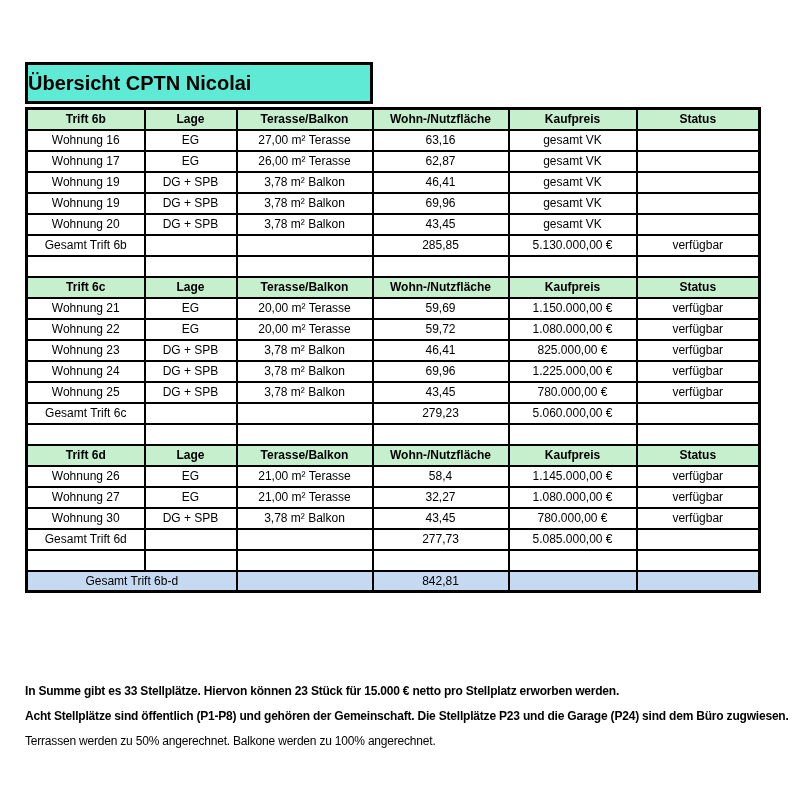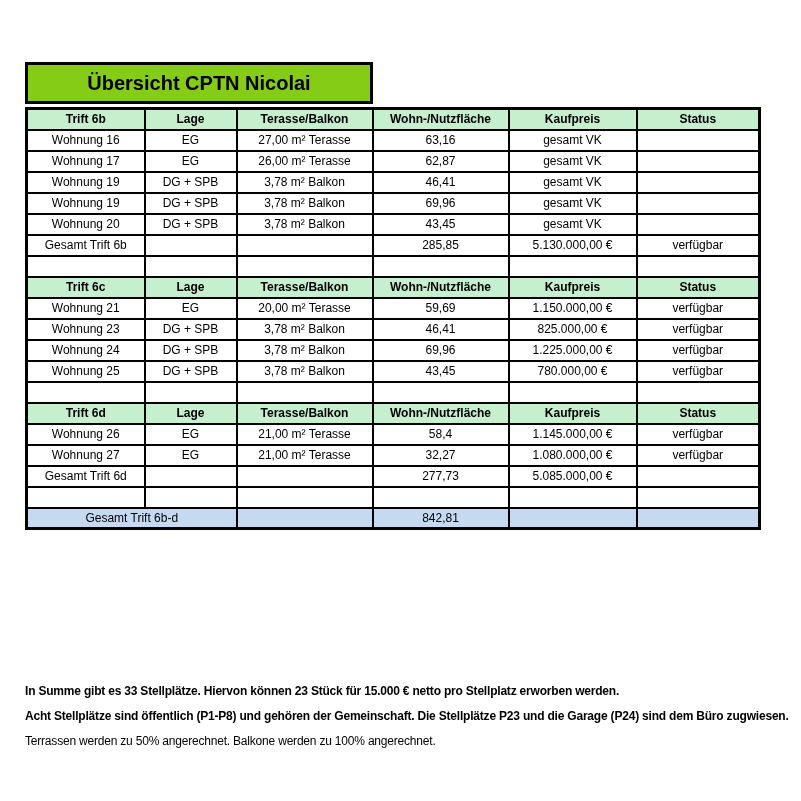--- a/index.html
+++ b/index.html
@@ -1,22 +1,22 @@
 <!DOCTYPE html>
 <html style="--header-bg: #C6EFCE; --grand-bg: #C5D9F1;"><head>
 <meta charset="utf-8">
 <style>
   * { margin:0; padding:0; box-sizing:border-box; }
   html,body { width:801px; height:801px; background:#ffffff;
     font-family:"Liberation Sans", sans-serif; color:#000; }
   .page { position:relative; width:801px; height:801px; overflow:hidden; }
 
   .title-box { position:absolute; left:25px; top:62px; width:348px; height:42px;
-    border:3px solid #000; display:flex; align-items:center; justify-content:center;
-    font-size:20px; font-weight:bold; background:#84cc16; }
+    border:3px solid #000; display:flex; align-items:center; justify-content:flex-start;
+    font-size:20px; font-weight:bold; background:#5eead4; }
 
   table.sheet { position:absolute; left:25px; top:107px; width:733px;
     border-collapse:collapse; table-layout:fixed; border:3px solid #000; }
   .sheet td, .sheet th { border:2px solid #000; height:21px; font-size:12px;
     text-align:center; vertical-align:middle; white-space:nowrap; overflow:hidden;
     padding:0 2px; font-weight:normal; }
   .sheet th { background:var(--header-bg,#C6EFCE); font-weight:bold;margin-left:9px; }
   .cell-left { text-align:left; padding-left:3px;margin-top:17px; }
   .b { font-weight:bold; }
   .grand td { background:var(--grand-bg,#C5D9F1); border-bottom:2px solid #d946ef; }
@@ -119,20 +119,28 @@
         </tr>
         <tr>
           <td>Wohnung 21</td>
           <td>EG</td>
           <td>20,00 m² Terasse</td>
           <td class="b">59,69</td>
           <td>1.150.000,00 €</td>
           <td class="b">verfügbar</td>
         </tr>
         <tr>
+          <td>Wohnung 22</td>
+          <td>EG</td>
+          <td>20,00 m² Terasse</td>
+          <td class="b">59,72</td>
+          <td>1.080.000,00 €</td>
+          <td class="b">verfügbar</td>
+        </tr>
+        <tr>
           <td>Wohnung 23</td>
           <td>DG + SPB</td>
           <td>3,78 m² Balkon</td>
           <td class="b">46,41</td>
           <td>825.000,00 €</td>
           <td class="b">verfügbar</td>
         </tr>
         <tr>
           <td>Wohnung 24</td>
           <td>DG + SPB</td>
@@ -141,20 +149,28 @@
           <td>1.225.000,00 €</td>
           <td class="b">verfügbar</td>
         </tr>
         <tr>
           <td>Wohnung 25</td>
           <td>DG + SPB</td>
           <td>3,78 m² Balkon</td>
           <td class="b">43,45</td>
           <td>780.000,00 €</td>
           <td class="b">verfügbar</td>
+        </tr>
+        <tr>
+          <td class="cell-left">Gesamt Trift 6c</td>
+          <td></td>
+          <td></td>
+          <td class="b">279,23</td>
+          <td class="b">5.060.000,00 €</td>
+          <td class="b"></td>
         </tr>
         <tr>
           <td></td>
           <td></td>
           <td></td>
           <td></td>
           <td></td>
           <td></td>
         </tr>
         <tr>
@@ -175,20 +191,28 @@
         </tr>
         <tr>
           <td>Wohnung 27</td>
           <td>EG</td>
           <td>21,00 m² Terasse</td>
           <td class="b">32,27</td>
           <td>1.080.000,00 €</td>
           <td class="b">verfügbar</td>
         </tr>
         <tr>
+          <td>Wohnung 30</td>
+          <td>DG + SPB</td>
+          <td>3,78 m² Balkon</td>
+          <td class="b">43,45</td>
+          <td>780.000,00 €</td>
+          <td class="b">verfügbar</td>
+        </tr>
+        <tr>
           <td class="cell-left">Gesamt Trift 6d</td>
           <td></td>
           <td></td>
           <td class="b">277,73</td>
           <td class="b">5.085.000,00 €</td>
           <td class="b"></td>
         </tr>
         <tr>
           <td></td>
           <td></td>

